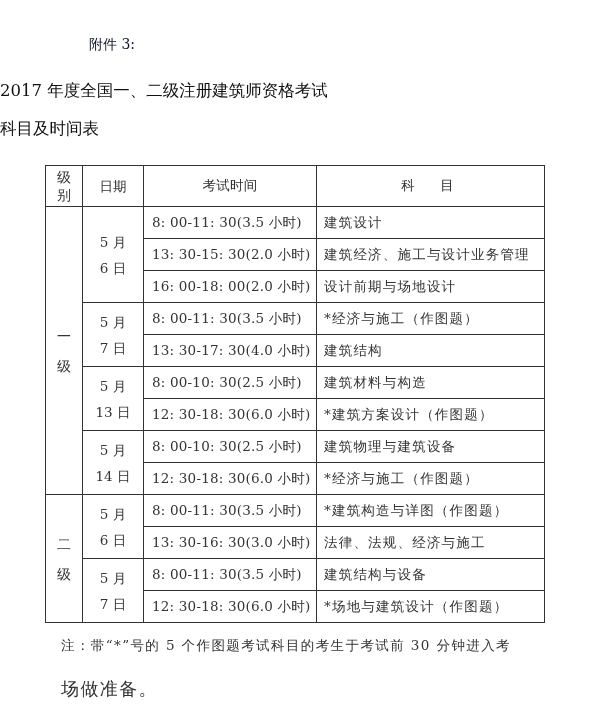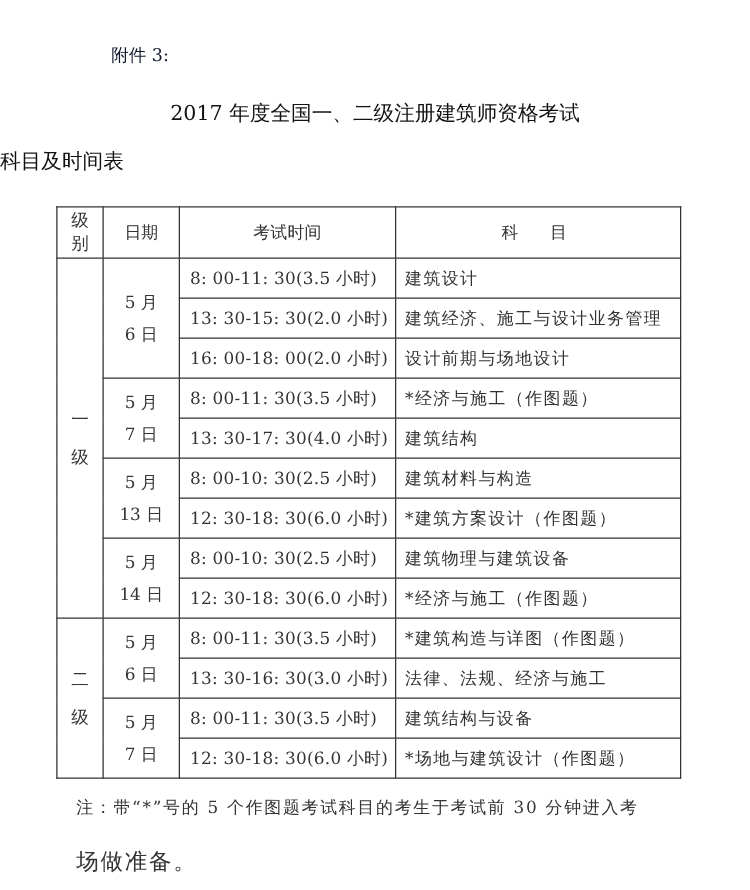--- a/index.html
+++ b/index.html
@@ -2,21 +2,21 @@
 <html><head>
 <meta charset="utf-8">
 <style>
   html, body { margin: 0; padding: 0; }
   body {
     width: 600px; height: 712px; background: #ffffff; position: relative;
     font-family: "DejaVu Serif", "Liberation Serif", serif; color: #222;
     overflow: hidden;
   }
   .attach { position: absolute; left: 61px; top: 36px; font-size: 14px; color: #0f172a; margin-left: 28px; }
-  .title1 { position: absolute; left: 0; width: 600px; top: 80px; text-align: center; font-size: 16.5px; color: #111; }
+  .title1 { position: absolute; left: 0; width: 600px; top: 80px; text-align: left; font-size: 16.5px; color: #111; }
   .title2 { position: absolute; left: 0; width: 600px; top: 118px; text-align: left; font-size: 16.5px; color: #111; }
   table.sched {
     position: absolute; left: 45px; top: 165px; width: 500px;
     border-collapse: collapse; table-layout: fixed; font-size: 13.5px;
   }
   table.sched td, table.sched th {
     border: 1px solid #333; padding: 0; height: 31px; font-weight: normal; color: #333;
   }
   table.sched th { height: 40px; text-align: center; }
   .c-level { width: 36px; text-align: center; }

